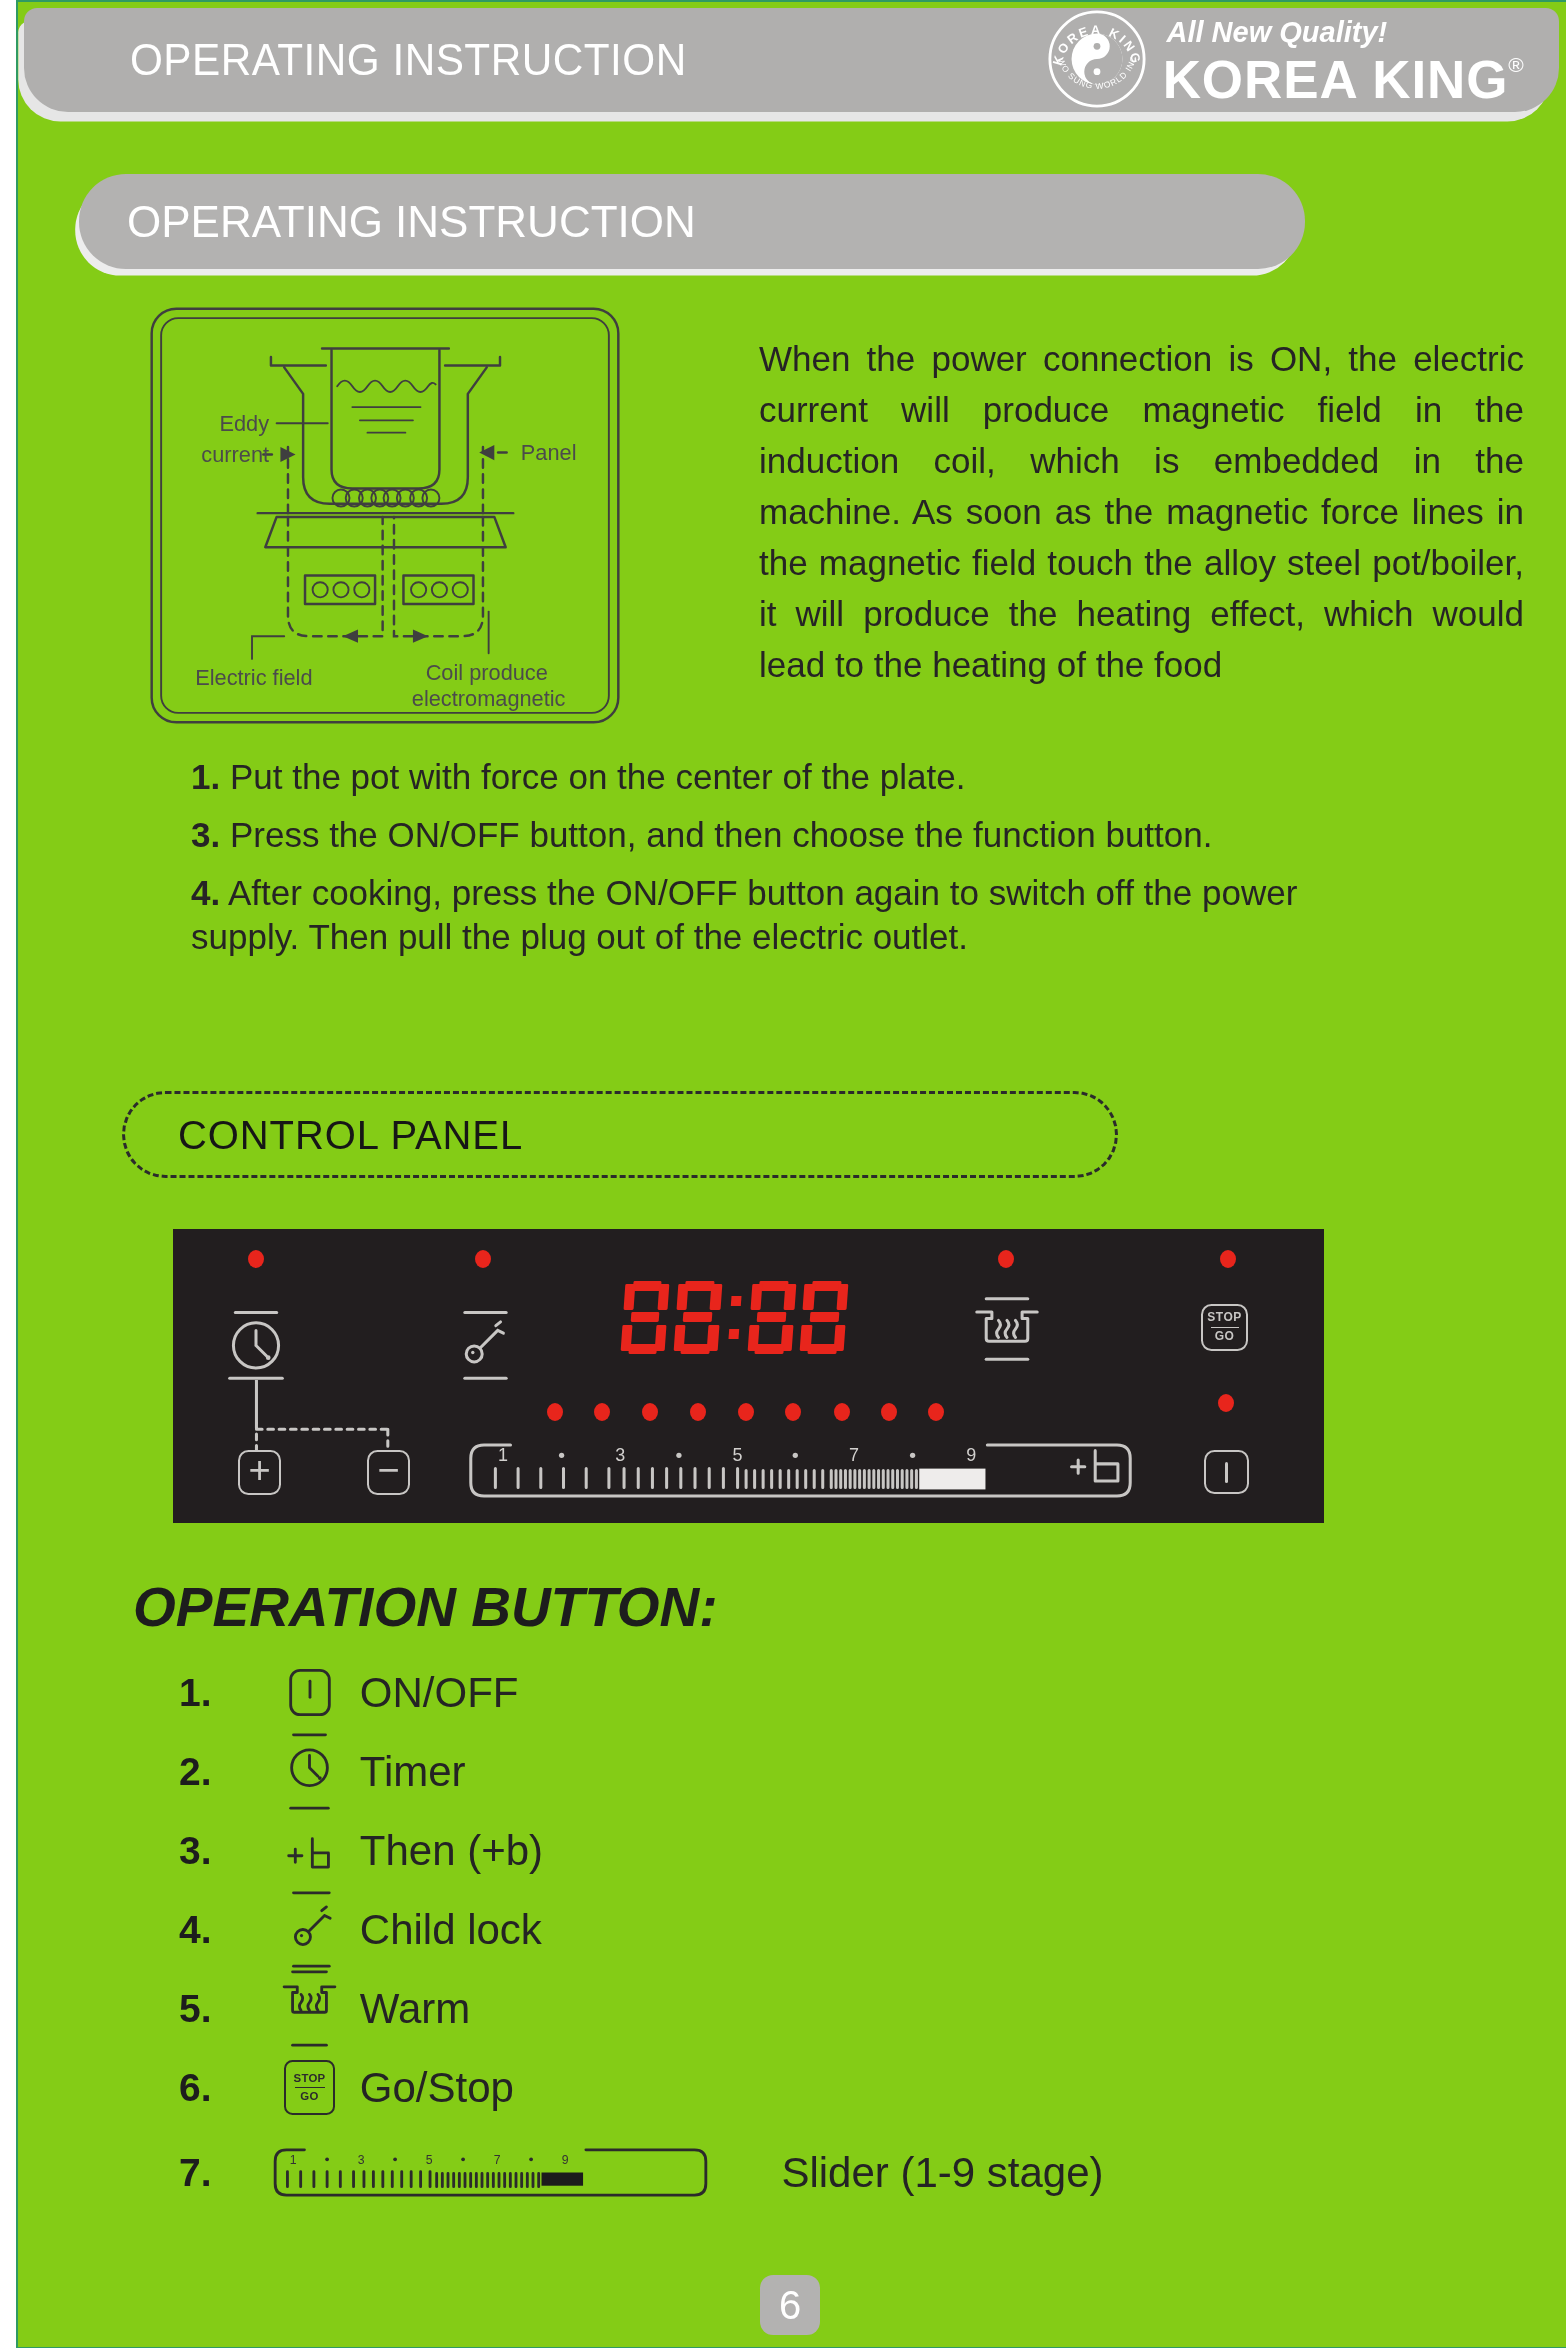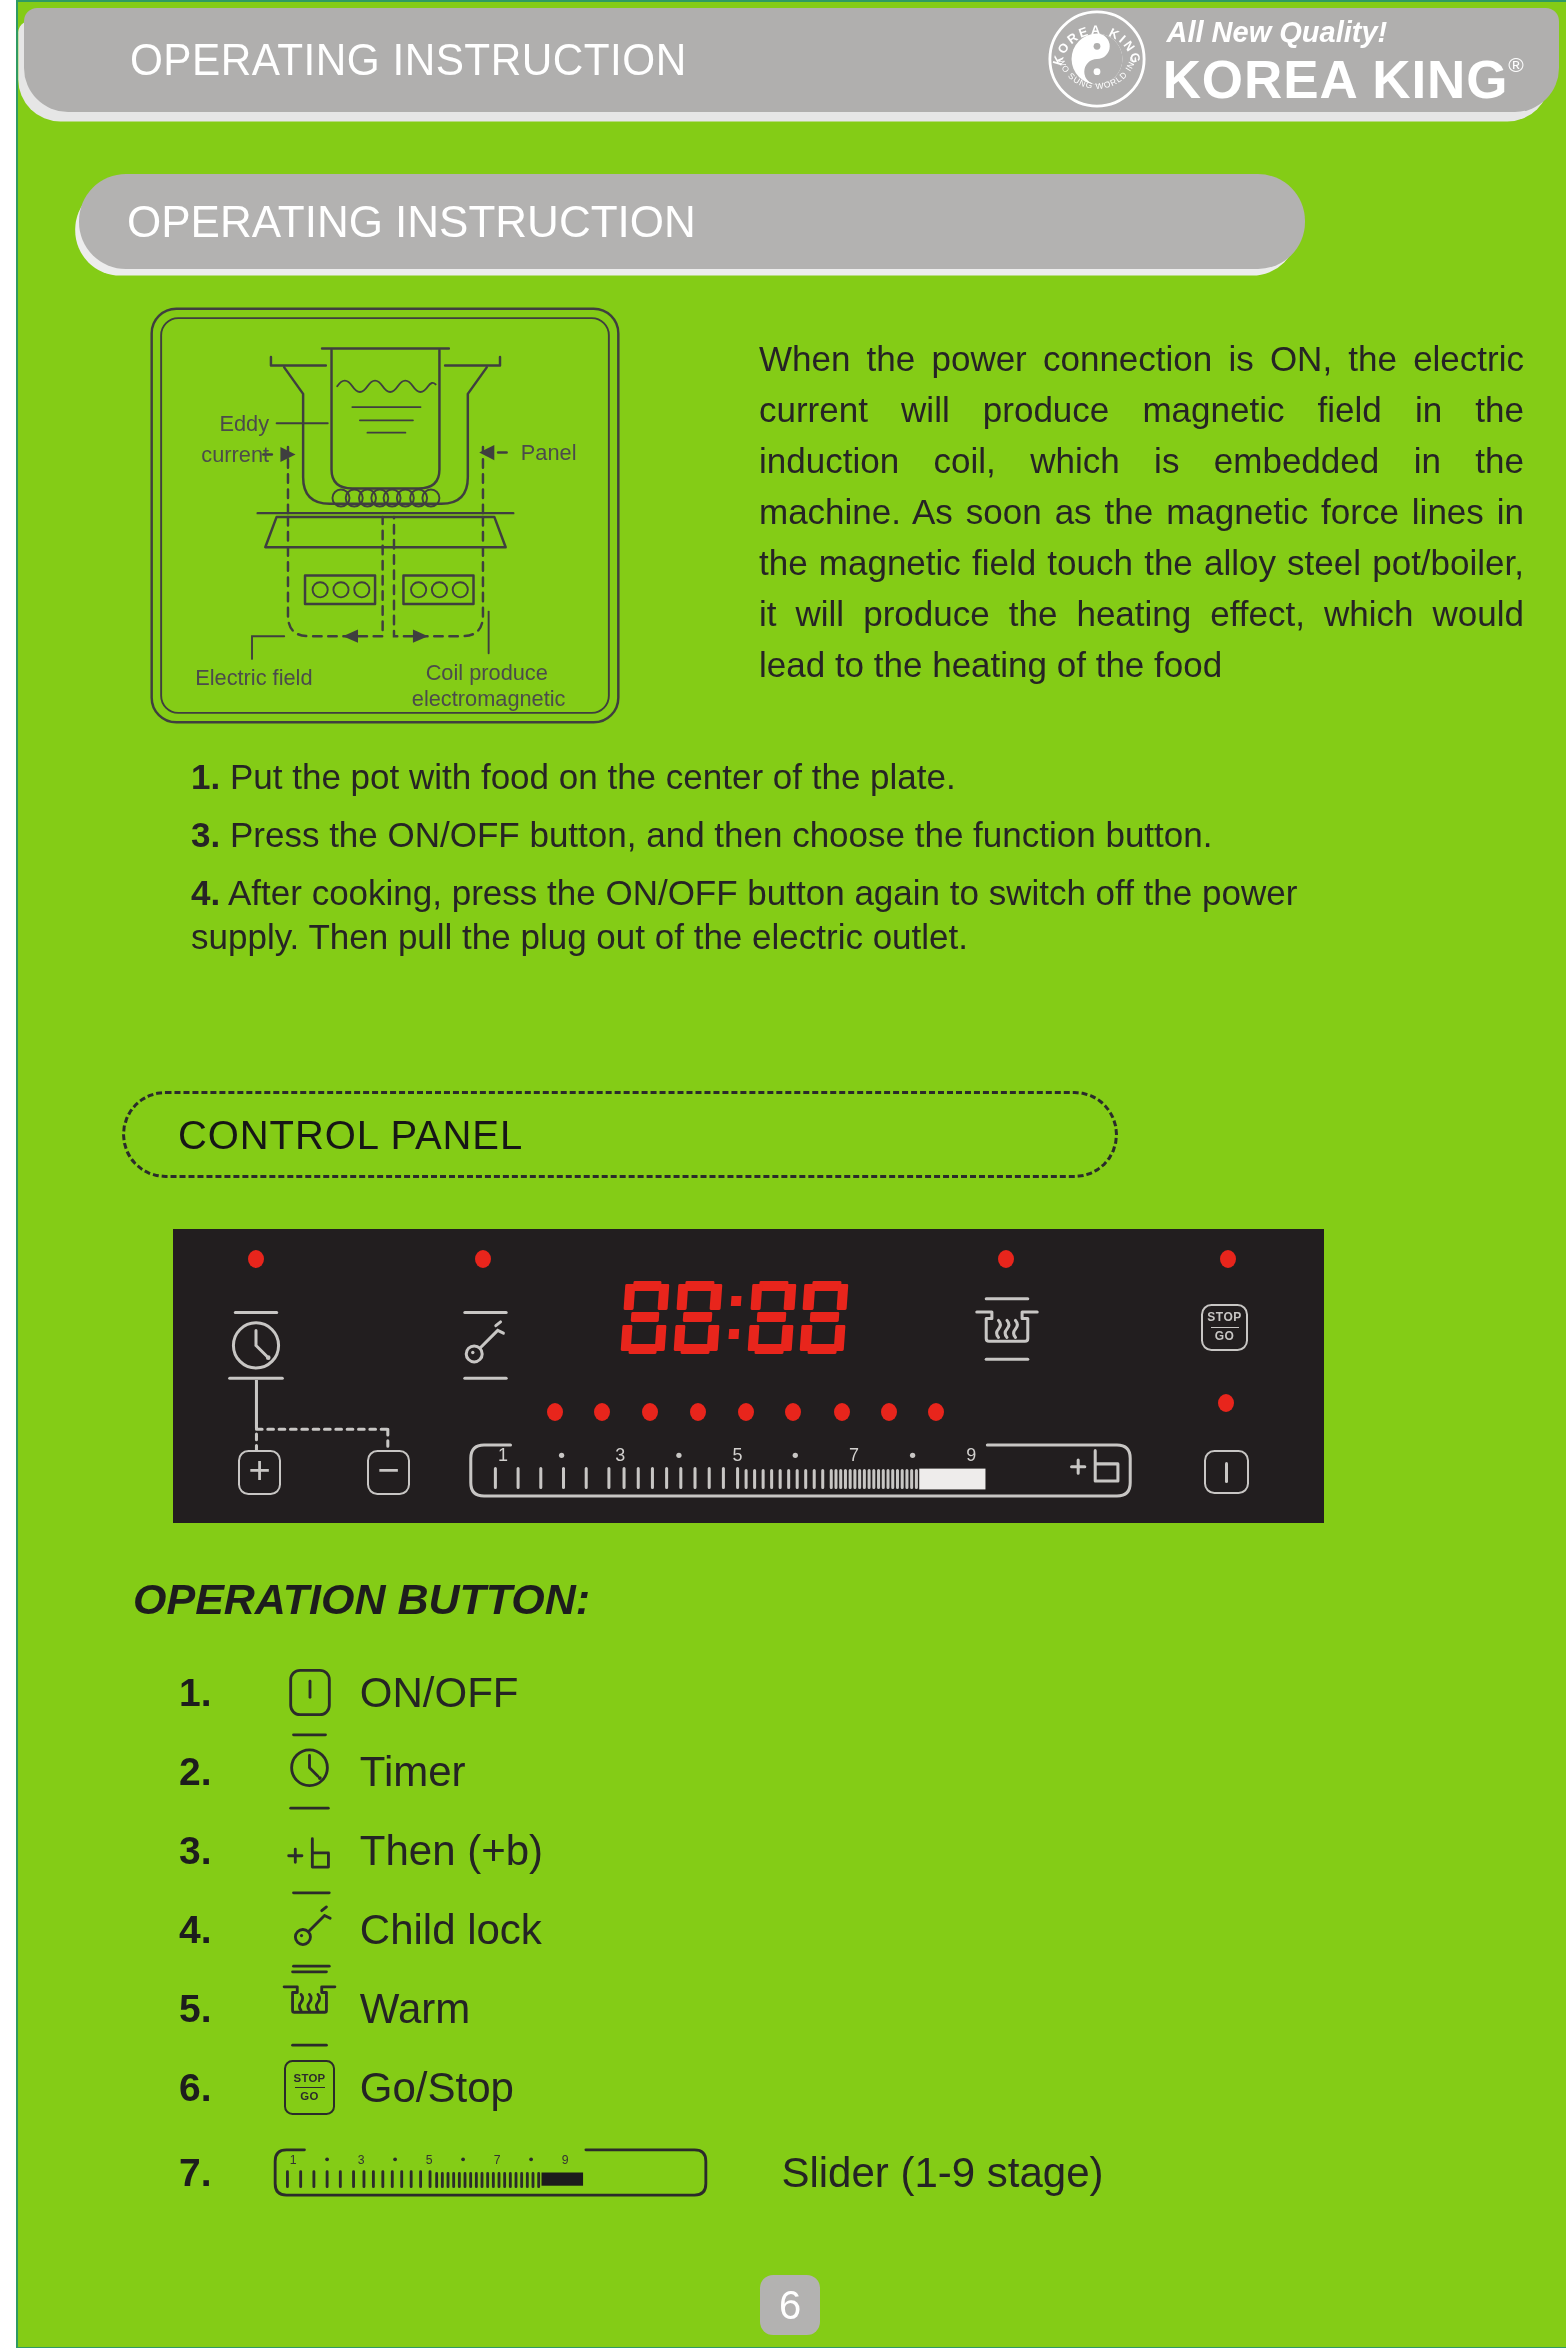--- a/index.html
+++ b/index.html
@@ -77,21 +77,21 @@
   .se{left:0;bottom:2.8px;width:10.4px;height:26.5px;}
   .sc{right:0;bottom:2.8px;width:10.4px;height:26.5px;}
   .scolon{position:relative;width:13.2px;height:73px;}
   .scolon i{position:absolute;left:1.9px;width:10.4px;height:10.4px;background:#e8251c;}
 
   .slider-svg{position:absolute;left:294px;top:213px;width:667px;height:57px;}
   .sl-num{fill:#d2d0ce;font-size:19px;}
 
   
   .op-heading{position:absolute;left:115px;top:1573px;margin:0;
-    font-size:43px;font-style:italic;font-weight:bold;color:#1d1d1d;}
+    font-size:55px;font-style:italic;font-weight:bold;color:#1d1d1d;}
   .op-list{position:absolute;left:161px;top:1651px;width:1287px;}
   .op-row{display:flex;align-items:center;height:79px;}
   .op-row.tall{height:91px;}
   .op-num{width:83px;font-size:39px;font-weight:bold;color:#1d1d1d;}
   .op-icon{width:95px;display:flex;align-items:center;justify-content:center;}
   .op-label{margin-left:2.8px;font-size:42px;color:#242424;}
   .kstroke{stroke:#2b2b2b;fill:none;stroke-width:3;stroke-linecap:round;stroke-linejoin:round;}
   .kfill{fill:#2b2b2b;stroke:none;}
   .k-num{fill:#333;font-size:13px;}
   .sgk{width:51px;height:55px;border:2.8px solid #2b2b2b;border-radius:8.5px;box-sizing:border-box;
@@ -190,21 +190,21 @@
       <text class="dg-label" x="396" y="166">Panel</text>
       <text class="dg-label" x="52" y="404" font-size="25">Electric field</text>
       <text class="dg-label" x="360" y="398" font-size="24" text-anchor="middle">Coil produce</text>
       <text class="dg-label" x="362" y="426" font-size="24" text-anchor="middle">electromagnetic</text>
     </svg>
   </div>
 
   <p class="intro">When the power connection is ON, the electric current will produce magnetic field in the induction coil, which is embedded in the machine. As soon as the magnetic force lines in the magnetic field touch the alloy steel pot/boiler, it will produce the heating effect, which would lead to the heating of the food</p>
 
   <div class="steps">
-    <p class="step"><b>1.</b> <span>Put the pot with food on the center of the plate.</span></p>
+    <p class="step"><b>1.</b> <span>Put the pot with force on the center of the plate.</span></p>
     <p class="step"><b>3.</b> <span>Press the ON/OFF button, and then choose the function button.</span></p>
     <p class="step"><b>4.</b> <span>After cooking, press the ON/OFF button again to switch off the power supply. Then pull the plug out of the electric outlet.</span></p>
   </div>
 
   <div class="cp-box">
     <span class="cp-title">CONTROL PANEL</span>
   </div>
 
   <div class="panel">
 

